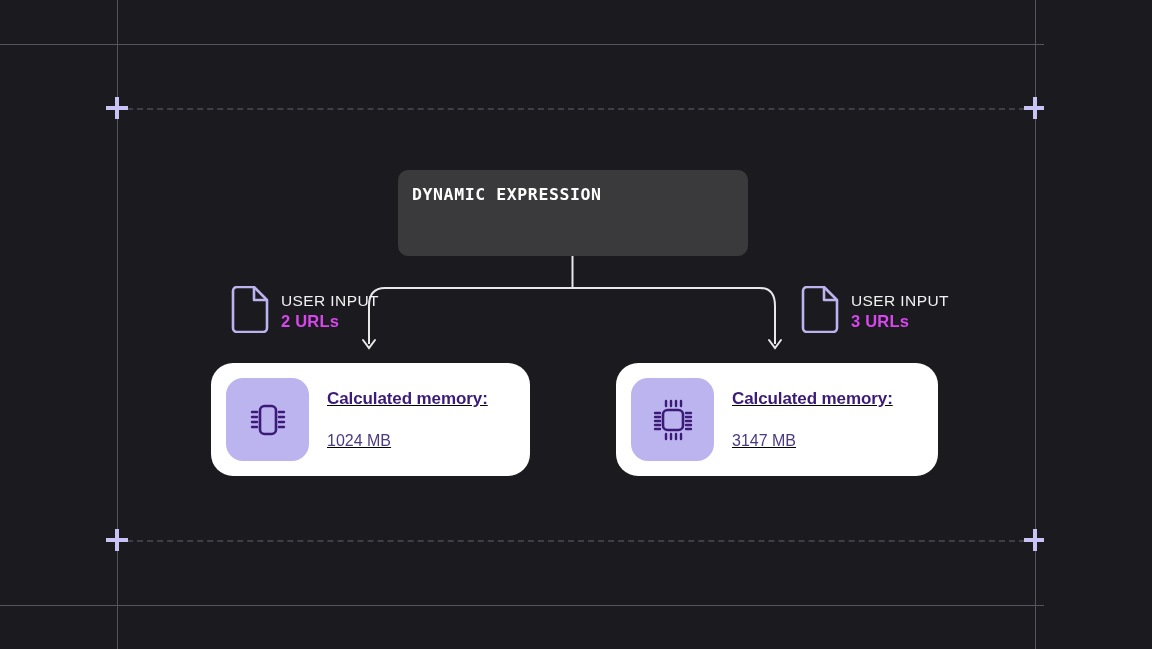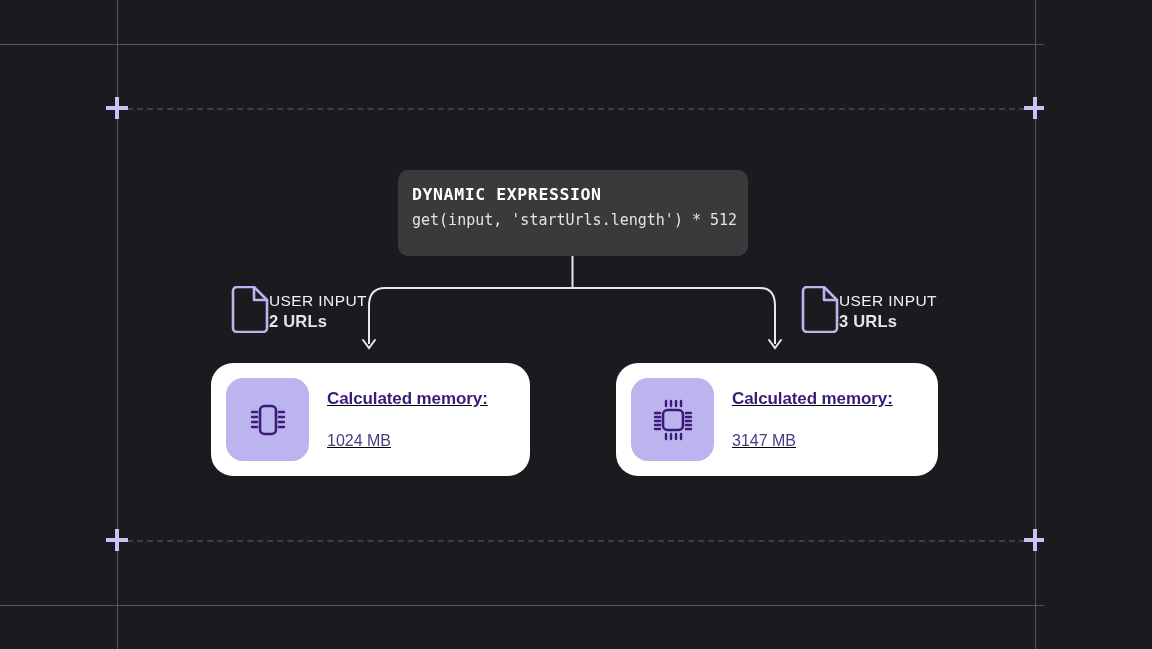--- a/index.html
+++ b/index.html
@@ -91,37 +91,38 @@
     width: 1152px;
     height: 649px;
     pointer-events: none;
   }
 
   
   .user-input {
     position: absolute;
     display: flex;
     align-items: center;
+    gap: 12px;
     justify-content: space-between;
   }
   .user-input-text {
     display: flex;
     flex-direction: column;
     gap: 3px;
   }
   .ui-kicker {
     font-size: 15.5px;
     color: #f2f2f4;
     letter-spacing: 0.4px;
     line-height: 1.1;
   }
   .ui-value {
     font-size: 16.5px;
     font-weight: bold;
-    color: #e5e5e5;
+    color: #d946ef;
     letter-spacing: 0.2px;
     line-height: 1.1;
   }
 
   
   .mem-card {
     position: absolute;
     height: 113px;
     background: #ffffff;
     border-radius: 22px;
@@ -183,21 +184,20 @@
     <path d="M 572.5 256 L 572.5 288" stroke="#e8e8ea" stroke-width="2" fill="none"></path>
     <path d="M 385 288 L 760 288" stroke="#e8e8ea" stroke-width="2" fill="none"></path>
     <path d="M 385 288 Q 369 288 369 306 L 369 344" stroke="#e8e8ea" stroke-width="2" fill="none"></path>
     <path d="M 760 288 Q 775 288 775 306 L 775 344" stroke="#e8e8ea" stroke-width="2" fill="none"></path>
     <path d="M 363 340 L 369 348 L 375 340" stroke="#e8e8ea" stroke-width="2" fill="none" stroke-linecap="round"></path>
     <path d="M 769 340 L 775 348 L 781 340" stroke="#e8e8ea" stroke-width="2" fill="none" stroke-linecap="round"></path>
   </svg>
 
   <div class="expr-box">
     <p class="expr-title">DYNAMIC EXPRESSION</p>
-    <p class="expr-code">get(input, 'startUrls.length') * 512</p>
   </div>
 
   <div class="user-input" style="left:230px; top:286px;">
     <span>
       <svg width="39" height="47" viewBox="0 0 39 47">
         <path d="M3 5 A4 4 0 0 1 7 1 L24 1 L37 14 L37 42 A4 4 0 0 1 33 46 L7 46 A4 4 0 0 1 3 42 Z" fill="none" stroke="#bcb4ee" stroke-width="2.6" stroke-linejoin="round"></path>
         <path d="M24 1 L24 14 L37 14" fill="none" stroke="#bcb4ee" stroke-width="2.6" stroke-linejoin="round"></path>
       </svg>
     </span>
     <span class="user-input-text">

